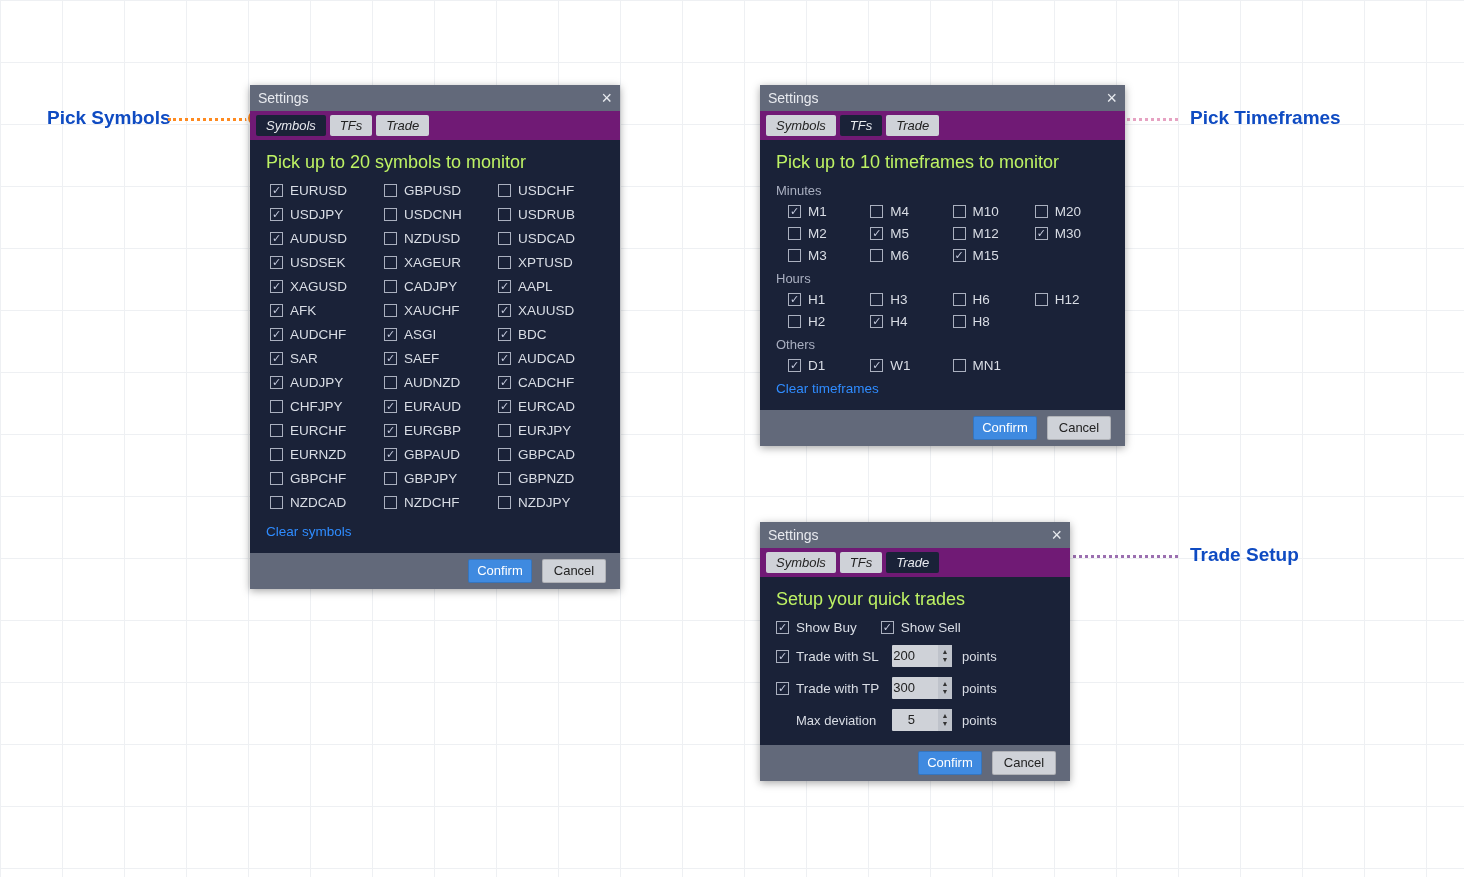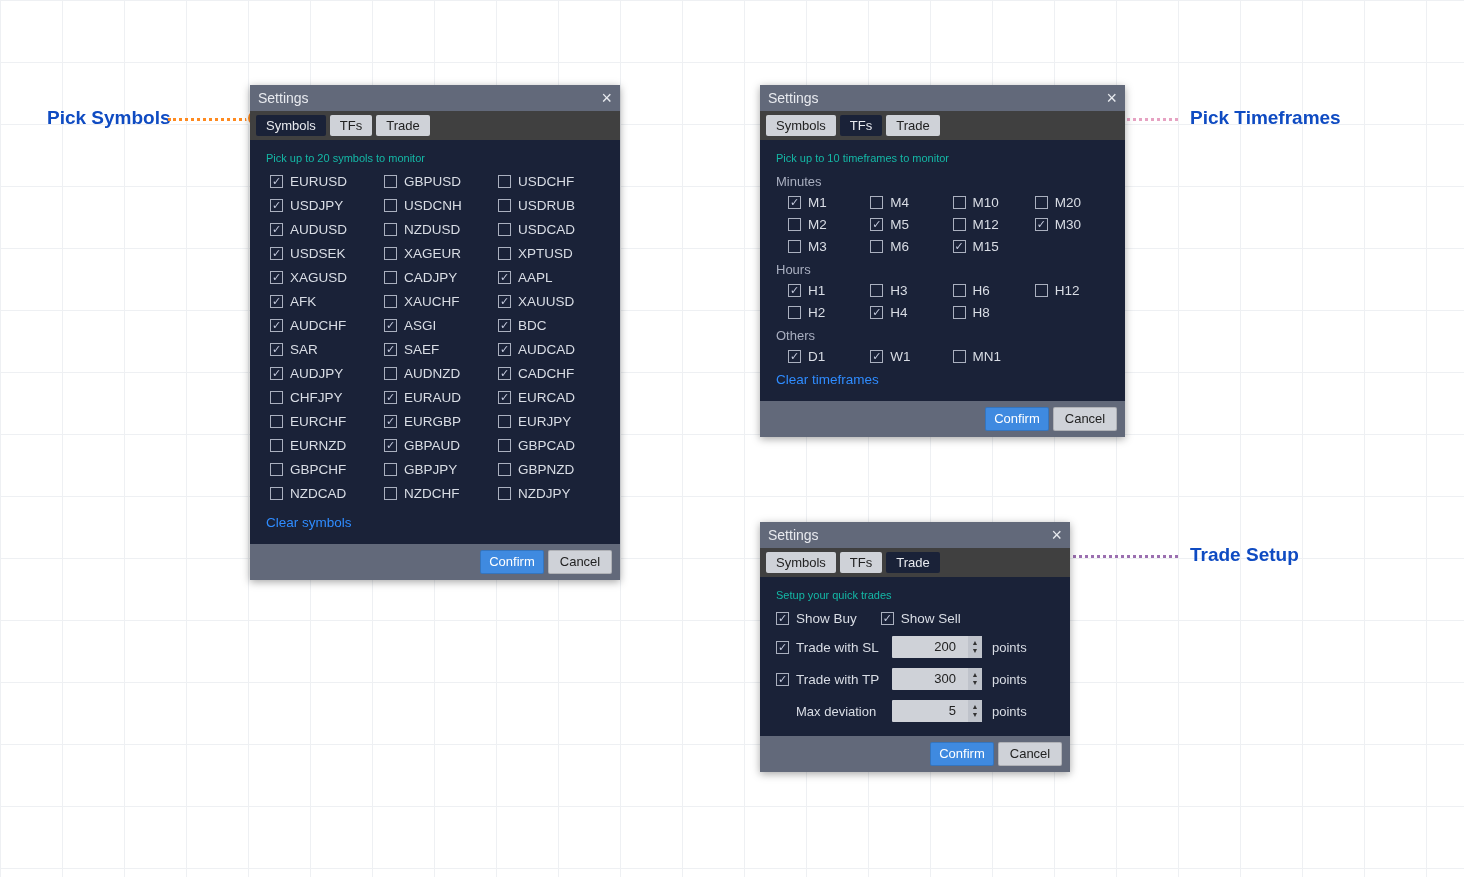--- a/index.html
+++ b/index.html
@@ -33,43 +33,44 @@
     align-items: center;
     font-size: 14px;
   }
   .dialog-close {
     cursor: pointer;
     font-size: 18px;
     line-height: 1;
     color: #e8eaef;
   }
   .tab-strip {
-    background: #404040;
+    background: #701a75;
     padding: 4px 6px 4px 6px;
     display: flex;
     gap: 4px;
+    font-style: italic;
   }
   .tab {
     background: #cfd2d8;
     color: #222;
     padding: 3px 10px;
     font-size: 13px;
     border-radius: 2px;
     cursor: pointer;
   }
   .tab.active {
     background: #1a2238;
     color: #e8eaef;
   }
   .dialog-body {
     padding: 12px 16px 10px 16px;
   }
   .instruction {
-    font-size: 11px;
-    color: #14b8a6;
+    font-size: 18px;
+    color: #bef264;
     margin-bottom: 10px;
   }
   .sym-grid {
     display: grid;
     grid-template-columns: repeat(3, 1fr);
     column-gap: 8px;
     row-gap: 9px;
     margin-bottom: 14px;
   }
   .tf-grid {
@@ -110,24 +111,24 @@
     font-size: 13px;
     margin: 6px 0 6px 0;
   }
   .link {
     color: #2f8cff;
     font-size: 13.5px;
     cursor: pointer;
   }
   .button-row {
     background: #62697a;
-    padding: 6px 8px;
+    padding: 6px 14px;
     display: flex;
     justify-content: flex-end;
-    gap: 4px;
+    gap: 10px;
     margin-top: 4px;
   }
   .btn {
     min-width: 64px;
     height: 24px;
     text-align: center;
     line-height: 22px;
     font-size: 13px;
     border-radius: 2px;
     cursor: pointer;
@@ -139,23 +140,23 @@
   .trade-row { display: flex; align-items: center; gap: 10px; }
   .trade-row .label { flex: 0 0 106px; }
   .spinner {
     display: flex;
     align-items: stretch;
     background: #cfd2d8;
     height: 22px;
     border-radius: 1px;
   }
   .spinner .val {
-    width: 76px;
+    width: 46px;
     text-align: right;
-    padding-right: 12px;
+    padding-right: 23px;
     color: #222;
     line-height: 22px;
     font-size: 13px;
   }
   .spinner .arrows {
     width: 14px;
     display: flex;
     flex-direction: column;
     justify-content: center;
     align-items: center;

